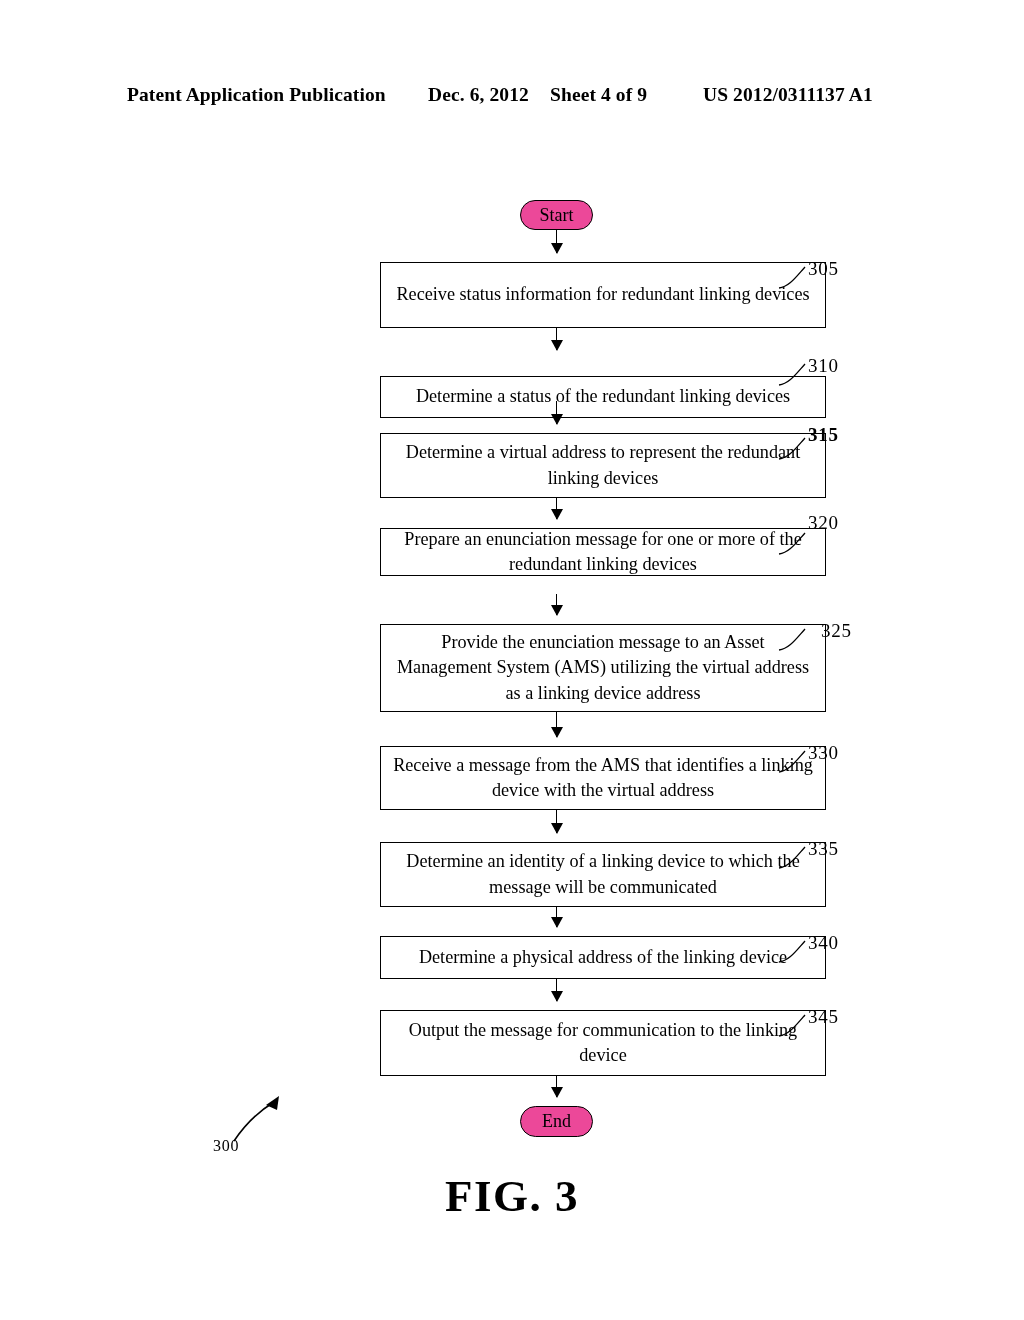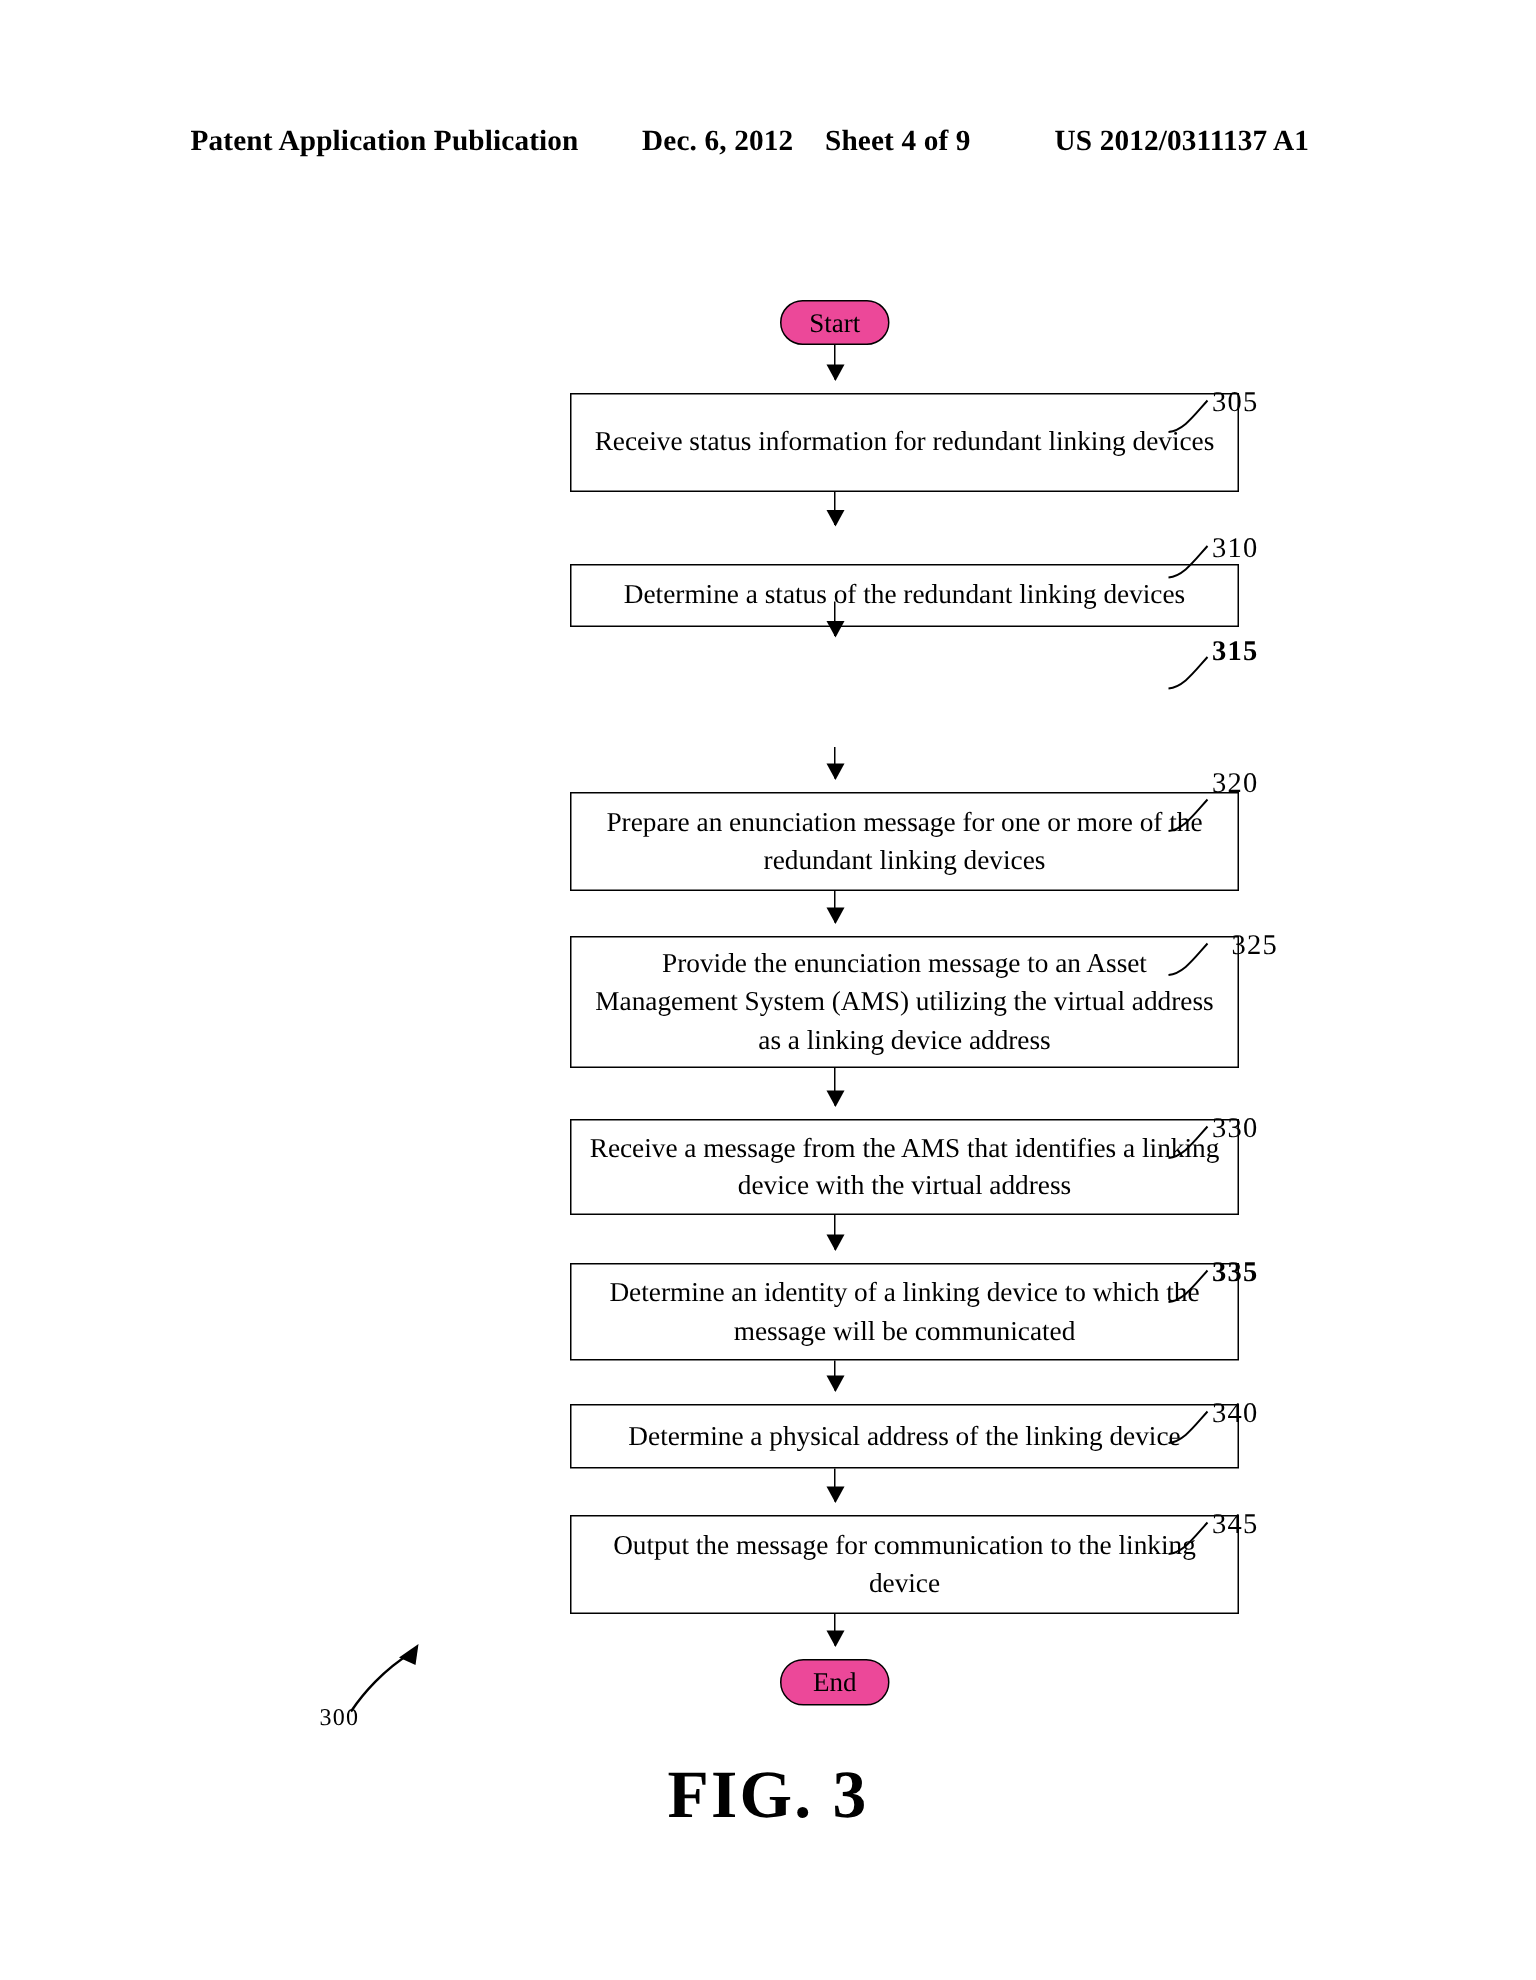--- a/index.html
+++ b/index.html
@@ -75,21 +75,21 @@
     font-size: 18.2px;
     line-height: 1.38;
     padding: 0 12px;
     margin-left: 46px;
   }
   .proc-box .box-text { display: block; }
 
   #box-305 { top: 262px; height: 66px; }
   #box-310 { top: 376px; height: 42px; }
   #box-315 { top: 433px; height: 65px; }
-  #box-320 { top: 528px; height: 66px; }
+  #box-320 { top: 528px; height: 48px; }
   #box-325 { top: 624px; height: 88px; }
   #box-330 { top: 746px; height: 64px; }
   #box-335 { top: 842px; height: 65px; }
   #box-340 { top: 936px; height: 43px; }
   #box-345 { top: 1010px; height: 66px; }
 
   
   .connector {
     position: absolute;
     left: 556px;
@@ -185,20 +185,23 @@
   <div class="proc-box" id="box-310">
     <span class="box-text">Determine a status of the redundant linking devices</span>
   </div>
   <svg class="leader-svg" style="left:779px; top:360px;" width="30" height="26">
     <path d="M0,25 C10,24 17,14 26,4" stroke="#000" stroke-width="1.3" fill="none"></path>
   </svg>
   <span class="leader-num" style="left:808px; top:355px;">310</span>
 
   <div class="connector" id="conn-2"></div>
 
+  <div class="proc-box" id="box-315">
+    <span class="box-text">Determine a virtual address to represent the redundant linking devices</span>
+  </div>
   <svg class="leader-svg" style="left:779px; top:434px;" width="30" height="26">
     <path d="M0,25 C10,24 17,14 26,4" stroke="#000" stroke-width="1.3" fill="none"></path>
   </svg>
   <span class="leader-num" style="left:808px; top:424px;font-weight:bold;">315</span>
 
   <div class="connector" id="conn-3"></div>
 
   <div class="proc-box" id="box-320">
     <span class="box-text">Prepare an enunciation message for one or more of the redundant linking devices</span>
   </div>
@@ -228,21 +231,21 @@
   <span class="leader-num" style="left:808px; top:742px;">330</span>
 
   <div class="connector" id="conn-6"></div>
 
   <div class="proc-box" id="box-335">
     <span class="box-text">Determine an identity of a linking device to which the message will be communicated</span>
   </div>
   <svg class="leader-svg" style="left:779px; top:843px;" width="30" height="26">
     <path d="M0,25 C10,24 17,14 26,4" stroke="#000" stroke-width="1.3" fill="none"></path>
   </svg>
-  <span class="leader-num" style="left:808px; top:838px;font-weight:bold;">335</span>
+  <span class="leader-num" style="left:808px; top:838px;">335</span>
 
   <div class="connector" id="conn-7"></div>
 
   <div class="proc-box" id="box-340">
     <span class="box-text">Determine a physical address of the linking device</span>
   </div>
   <svg class="leader-svg" style="left:779px; top:937px;" width="30" height="26">
     <path d="M0,25 C10,24 17,14 26,4" stroke="#000" stroke-width="1.3" fill="none"></path>
   </svg>
   <span class="leader-num" style="left:808px; top:932px;">340</span>

